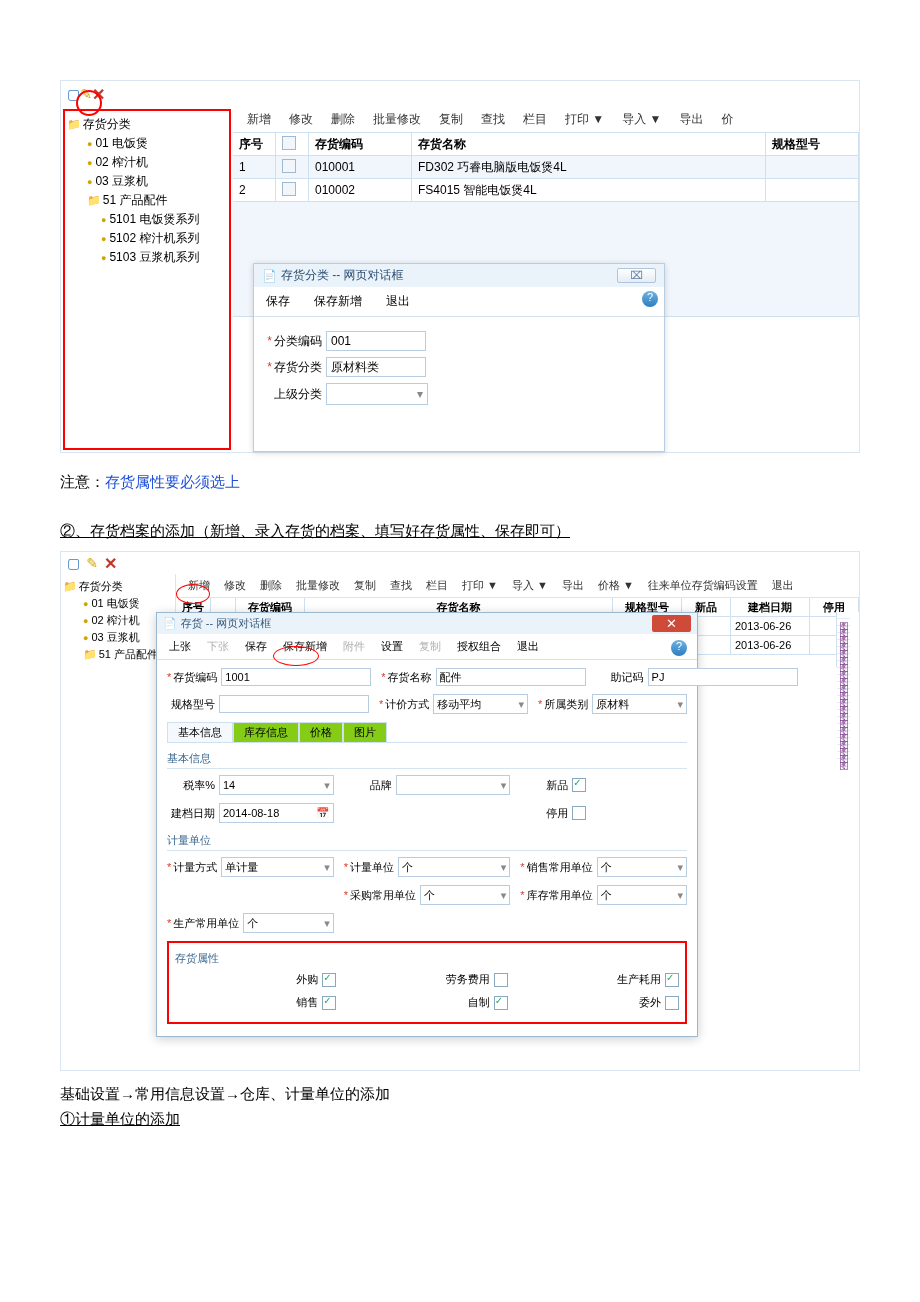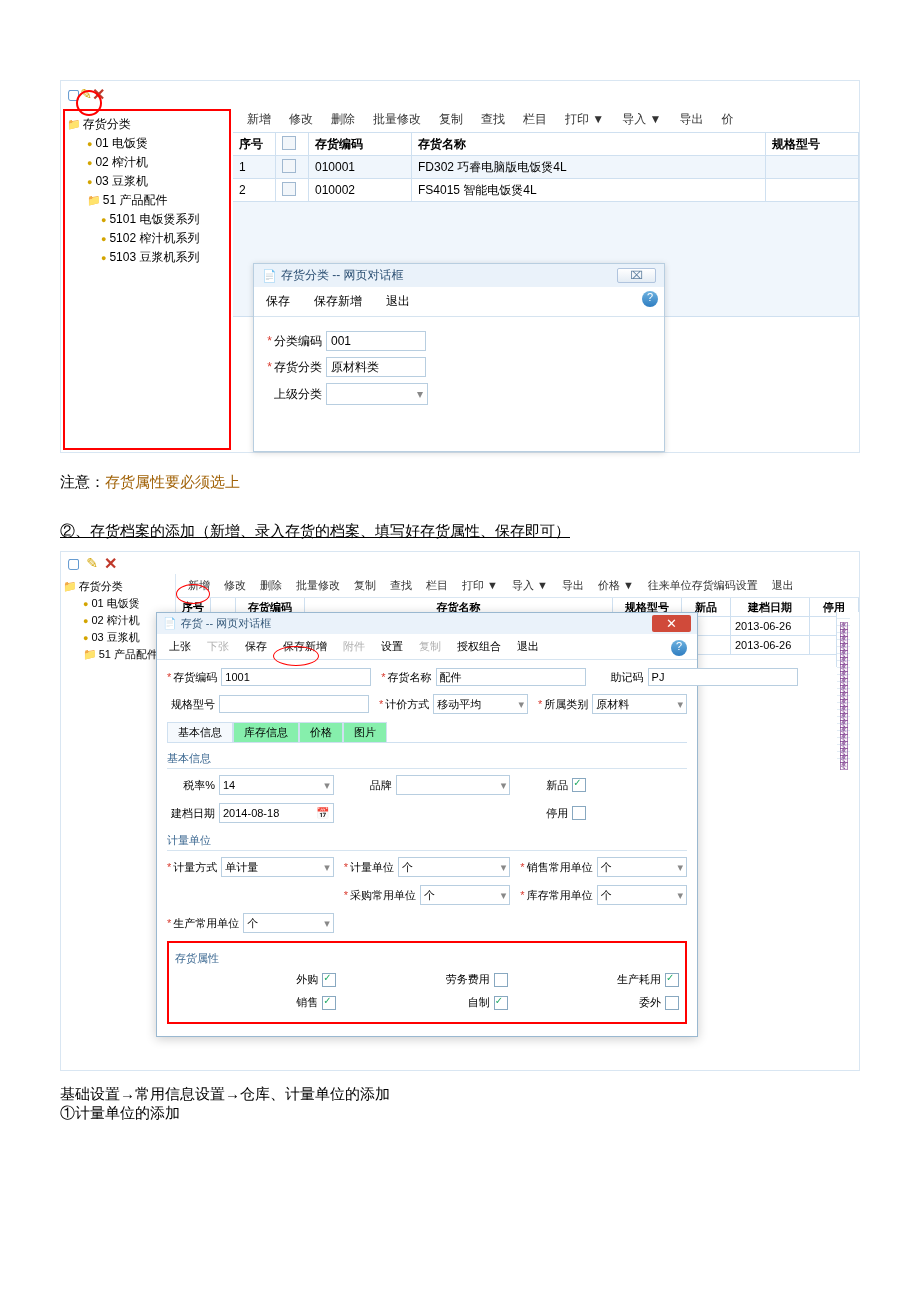--- a/index.html
+++ b/index.html
@@ -41,21 +41,21 @@
   .help { margin-left:auto; width:16px;height:16px; border-radius:50%; background:linear-gradient(#6fb3e0,#2e7dc1); color:#fff; font-size:11px; text-align:center; margin-right:6px; margin-top:2px;}
   .dialog-form { padding: 14px 10px 40px 10px; font-size:12px; }
   .frow { display:flex; align-items:center; margin-bottom:6px; }
   .flabel { width:58px; text-align:right; margin-right:4px;}
   .req::before { content:"*"; color:#d93a2e; margin-right:2px;}
   .finput { border:1px solid #b8cee0; height:18px; padding:0 4px; font-size:12px; }
   .fselect { border:1px solid #b8cee0; height:20px; width:96px; display:flex; align-items:center; justify-content:flex-end; padding-right:4px; color:#888;}
 
   
   .note { margin-top:20px; font-size:15px; }
-  .red { color:#a16207; }
+  .red { color:#1d4ed8; }
   .para { margin-top:30px; font-size:15px;text-decoration:underline; }
 
   
   .shot2 { border:1px solid #d9e6f2; margin-top:10px; position:relative; height:518px; overflow:hidden;}
   .shot2-titlebar { display:flex; height:22px; align-items:center; padding:0 6px; gap:6px;}
   .shot2-body { display:flex; }
   .tree2 { width:110px; background:#fff; border-right:1px solid #d9e6f2; padding:4px 2px; font-size:11px; }
   .content2 { flex:1; position:relative; }
   .toolbar2 { display:flex; padding:2px 4px; font-size:11px; gap:2px; color:#333; border-bottom:1px solid #d9e6f2; align-items:center;}
   .toolbar2 .tb { padding:2px 6px; white-space:nowrap;}
@@ -70,21 +70,21 @@
   .d2-tb .dis { color:#b0b0b0;}
   .circle-red2 { border:1.5px solid red; border-radius:50%; position:absolute; width:44px; height:18px; }
   .d2-body { padding: 8px 10px 12px 10px; font-size:11px;}
   .row3 { display:flex; gap:10px; margin-bottom:8px; }
   .row3 > div { flex:1; display:flex; align-items:center; }
   .lbl { white-space:nowrap; margin-right:4px; min-width:48px; text-align:right;}
   .inp { flex:1; border:1px solid #b8cee0; height:16px; font-size:11px; padding:0 3px;}
   .sel { flex:1; border:1px solid #b8cee0; height:18px; display:flex; align-items:center; padding:0 3px; justify-content:space-between;}
   .sel .dd { color:#888;}
   .tabs2 { display:flex; border-bottom:1px solid #cfe0f0; margin-bottom:6px;}
-  .tabs2 .tab { padding:2px 10px; border:1px solid #cfe0f0; border-bottom:none; background:#86efac; font-size:11px;}
+  .tabs2 .tab { padding:2px 10px; border:1px solid #cfe0f0; border-bottom:none; background:#84cc16; font-size:11px;}
   .tabs2 .tab.active { background:#f5f9fd;}
   .section-lbl { color:#3a6790; font-size:11px; border-bottom:1px solid #d6e4f0; padding:2px 0; margin-bottom:6px;}
   .chkbox { display:inline-block; width:12px; height:12px; border:1px solid #88a8c0; background:#fff;}
   .chkbox.on::after { content:"✓"; color:#2a6; font-size:10px; display:block; margin-top:-2px;}
   .attr-box { border:2px solid red; padding:6px 6px 4px 6px; margin-top:6px;}
   .rightrail { position:absolute; right:0; top:38px; width:22px; bottom:0; background:#fff; border-left:1px solid #cfe0f0;}
   .rightrail div { writing-mode:vertical-rl; font-size:9px; color:#738; padding:3px 0; border-bottom:1px solid #e2ecf4; text-align:center;}
 
   .h4 { margin-top:30px; font-weight:bold; font-size:15px; padding-left:12px;}
   .bodytext { font-size:15px; margin-top:14px;}
@@ -461,15 +461,15 @@
                 <span class="lbl">委外</span>
                 <span class="chkbox"></span>
               </div>
         </div>
       </div>
     </div>
   </div>
 </div>
 
 <div class="bodytext">基础设置→常用信息设置→仓库、计量单位的添加</div>
-<div class="bodytext" style="margin-top:0;">①计量单位的添加</div>
+<div class="bodytext" style="margin-top:6px;text-decoration:underline;">①计量单位的添加</div>
 
 </div>
 
 </body></html>

